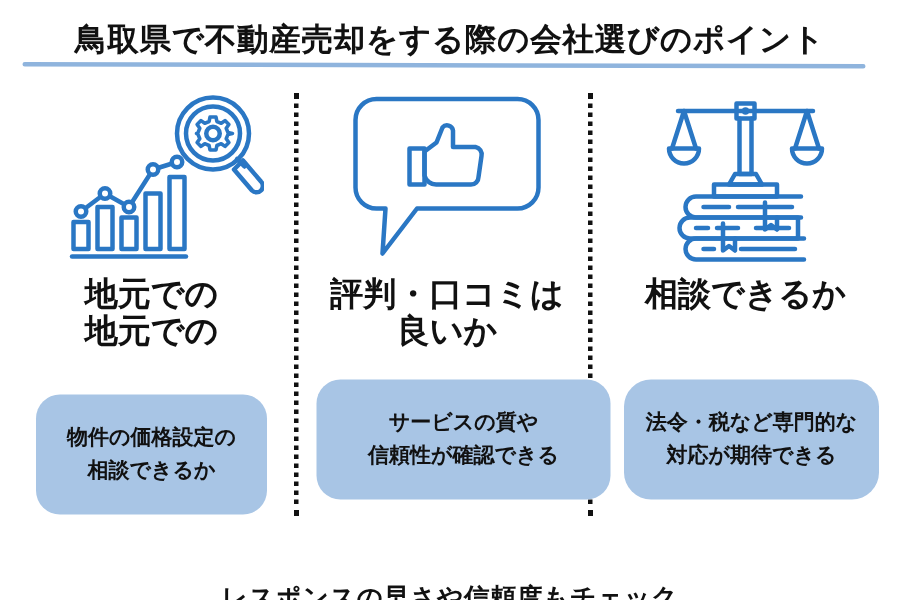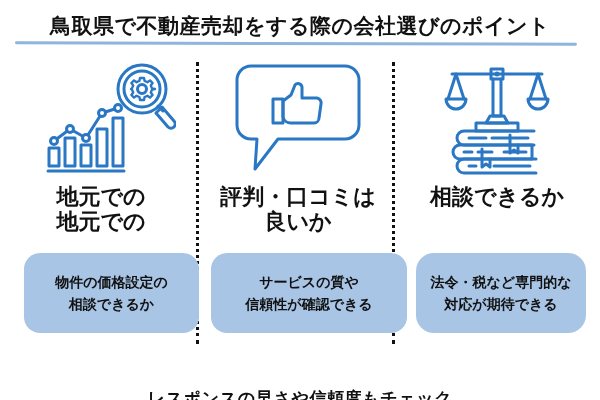--- a/index.html
+++ b/index.html
@@ -59,21 +59,21 @@
       <g transform="translate(116,26)">
         <circle r="4.5"></circle>
         <path d="M-2,-11 L2,-11 L2.6,-8 L5.5,-6.8 L8,-8.6 L10.6,-6 L8.8,-3.5 L10,-0.6 L13,0 L13,0 L10,0.6 L8.8,3.5 L10.6,6 L8,8.6 L5.5,6.8 L2.6,8 L2,11 L-2,11 L-2.6,8 L-5.5,6.8 L-8,8.6 L-10.6,6 L-8.8,3.5 L-10,0.6 L-11,0 L-10,-0.6 L-8.8,-3.5 L-10.6,-6 L-8,-8.6 L-5.5,-6.8 L-2.6,-8 Z" stroke-width="2.4"></path>
       </g>
     </svg>
   </div>
   <div class="heading">
     <div>地元での</div>
     <div>地元での</div>
   </div>
-  <div class="box" style="left:18px; width:175px;">
+  <div class="box" style="left:18px; width:154px;margin-top:10px;">
     <div>
       <div>物件の価格設定の</div>
       <div>相談できるか</div>
     </div>
   </div>
 </div>
 
 <div class="col" style="left:203px;">
   <div class="icon">
     <svg width="130" height="115" viewBox="0 0 130 115" fill="none" stroke="#2a77c4" stroke-width="3" stroke-linejoin="round" stroke-linecap="round">

